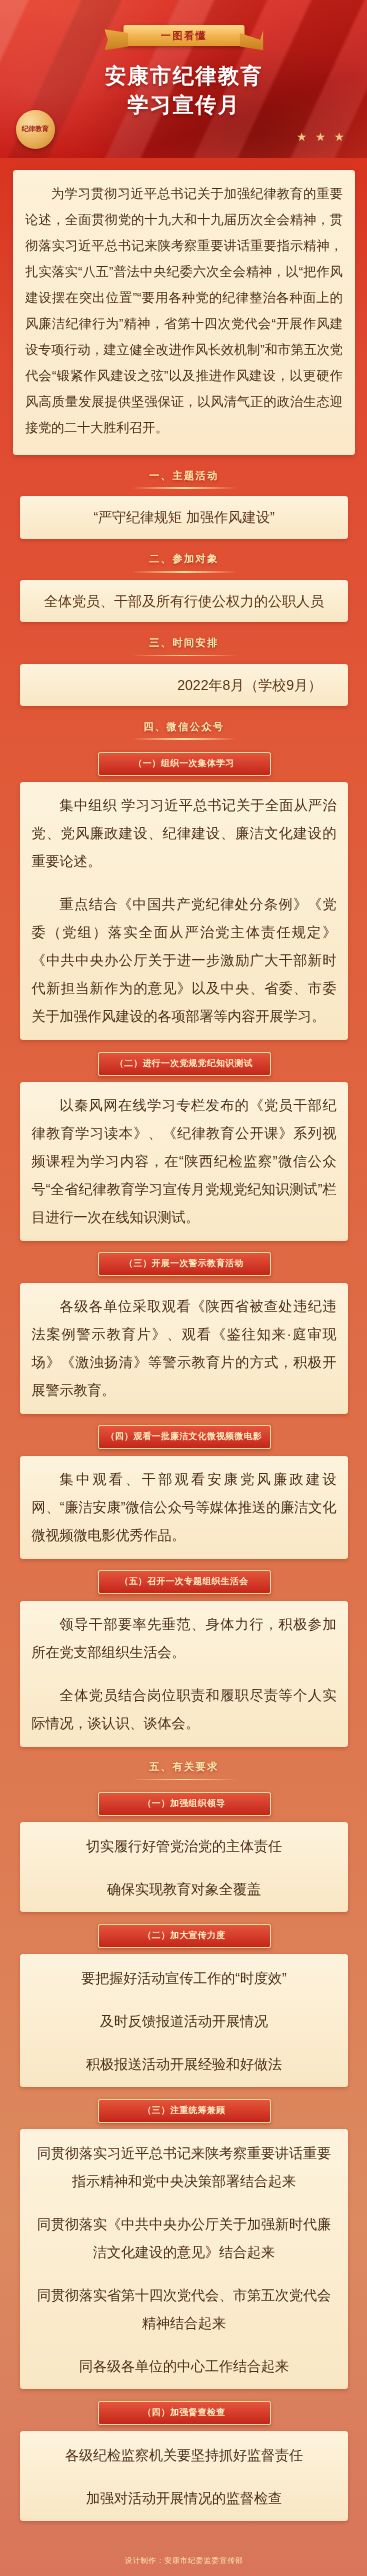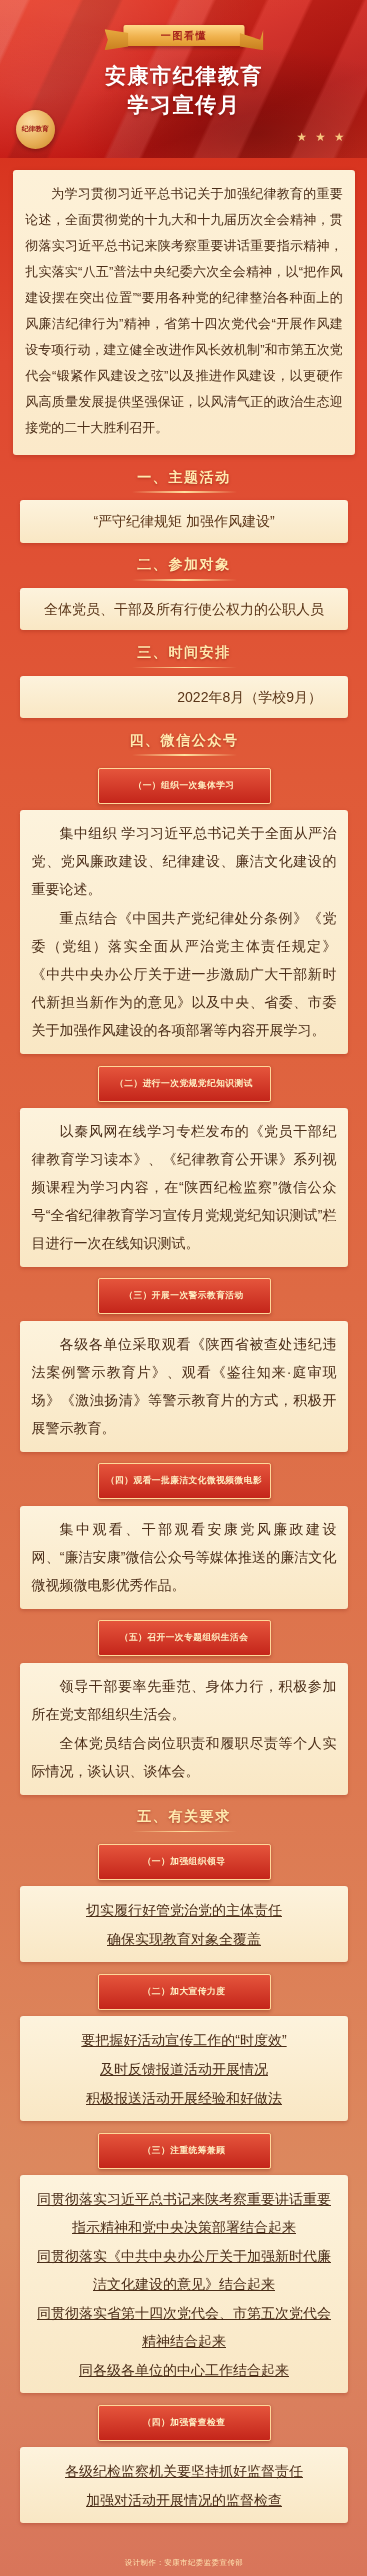--- a/index.html
+++ b/index.html
@@ -100,21 +100,21 @@
     line-height: 2.0;
     color: #4a2d18;
     text-align: justify;
     text-indent: 2em;
   }
   
   .sec-head {
     margin: 13.7px 0 7.4px 0;
     text-align: center;
     color: #ffe9ae;
-    font-size: 14px;
+    font-size: 10px;
     font-weight: bold;
     letter-spacing: 1.6px;
     text-shadow: 0 1.1px 2.6px rgba(120,15,8,.5);
   }
   .sec-head .underline {
     display: block;
     width: 105px;
     height: 1.6px;
     margin: 4.7px auto 0 auto;
     background: linear-gradient(90deg, rgba(255,226,160,0), #ffe2a0, rgba(255,226,160,0));
@@ -131,21 +131,21 @@
     font-size: 14px;
     color: #5a3518;
     line-height: 1.9;
   }
   .cream-box.right { text-align: right; padding-right: 26px; }
   
   .sub-banner {
     position: relative;
     margin: 11.6px auto 0 auto;
     width: 173px;
-    height: 36px;
+    height: 24px;
     background: linear-gradient(180deg,#e5553c,#c4251a);
     border: 0.8px solid #ffd89a;
     border-radius: 2.1px;
     display: flex; align-items: center; justify-content: center;
     color: #ffeec2;
     font-size: 8.7px;
     font-weight: bold;
     letter-spacing: 0.5px;
     box-shadow: 0 1.6px 3.7px rgba(110,15,8,.3);
   }
@@ -165,23 +165,23 @@
     padding: 9.5px 11.6px;
     background: linear-gradient(180deg,#fdf3dd,#f9e7c4);
     border-radius: 3.2px;
     box-shadow: 0 1.6px 3.7px rgba(120,20,10,.22);
     font-size: 14px;
     line-height: 2.0;
     color: #4a2d18;
     text-align: justify;
   }
   .sub-content p { text-indent: 2em; }
-  .sub-content p + p { margin-top: 1px; }
+  .sub-content p + p { margin-top: 15px; }
   .sub-content.center { text-align: center; }
-  .sub-content.center p { text-indent: 0; text-decoration: underline; }
+  .sub-content.center p { text-indent: 0; }
   
   .footer {
     margin-top: 18px;
     padding: 9.5px 0 12.6px 0;
     text-align: center;
     color: #ffe3b0;
     font-size: 7.4px;
     letter-spacing: 0.5px;
   }
   .footer-line {

